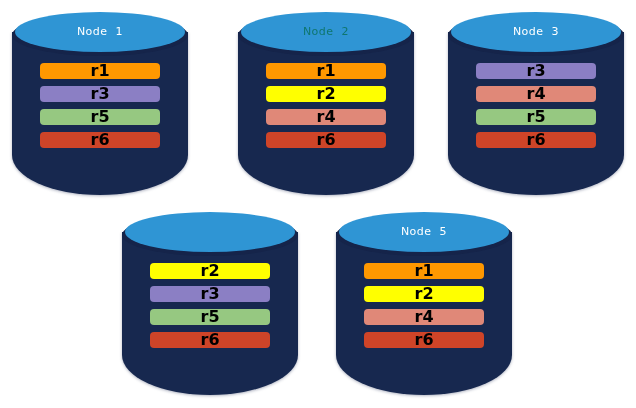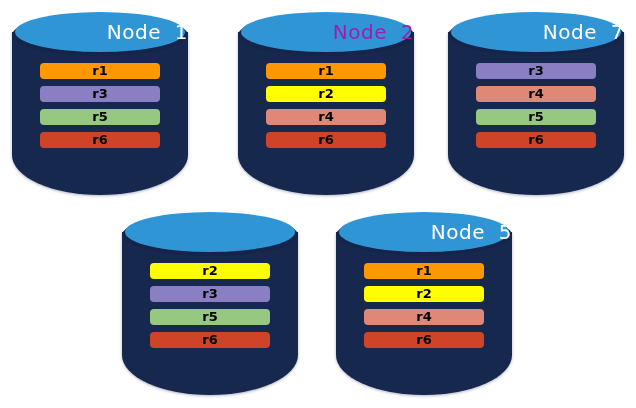--- a/index.html
+++ b/index.html
@@ -62,44 +62,44 @@
     background: #2f95d4;
   }
 
   .node-label {
     position: absolute;
     left: 0;
     top: 0px;
     width: 176px;
     height: 40px;
     line-height: 40px;
-    text-align: right;
+    text-align: center;
     color: #ffffff;
-    font-size: 20px;
+    font-size: 11px;
     letter-spacing: 0.5px;
     z-index: 3;
     white-space: pre;
   }
 
   .replicas {
     position: absolute;
     left: 0;
     top: 51px;
     width: 176px;
     z-index: 2;
   }
 
   .replica {
     width: 120px;
     height: 16px;
     margin: 0 auto 7px auto;
     border-radius: 4px;
     text-align: center;
     line-height: 16px;
-    font-size: 13px;
+    font-size: 16px;
     font-weight: bold;
     color: #000000;
   }
 </style>
 </head>
 <body>
 
 <div id="canvas">
     <div class="node" style="left: 12px; top: 12px;">
       <div class="cyl-body" style="background: rgb(23, 40, 79);"></div>
@@ -110,33 +110,33 @@
         <div class="replica" style="background: rgb(255, 152, 0);">r1</div>
         <div class="replica" style="background: rgb(139, 127, 196);">r3</div>
         <div class="replica" style="background: rgb(150, 200, 129);">r5</div>
         <div class="replica" style="background: rgb(207, 68, 40);">r6</div>
       </div>
     </div>
     <div class="node" style="left: 238px; top: 12px;">
       <div class="cyl-body" style="background: rgb(23, 40, 79);"></div>
       <div class="cyl-rim" style="background: rgb(21, 36, 74);"></div>
       <div class="cyl-top" style="background: rgb(47, 149, 212);"></div>
-      <div class="node-label" style="color: #a21caf;">Node  2</div>
+      <div class="node-label" style="color: #0f766e;">Node  2</div>
       <div class="replicas">
         <div class="replica" style="background: rgb(255, 152, 0);">r1</div>
         <div class="replica" style="background: rgb(255, 255, 0);">r2</div>
         <div class="replica" style="background: rgb(224, 136, 120);">r4</div>
         <div class="replica" style="background: rgb(207, 68, 40);">r6</div>
       </div>
     </div>
     <div class="node" style="left: 448px; top: 12px;">
       <div class="cyl-body" style="background: rgb(23, 40, 79);"></div>
       <div class="cyl-rim" style="background: rgb(21, 36, 74);"></div>
       <div class="cyl-top" style="background: rgb(47, 149, 212);"></div>
-      <div class="node-label" style="color: rgb(255, 255, 255);">Node  7</div>
+      <div class="node-label" style="color: rgb(255, 255, 255);">Node  3</div>
       <div class="replicas">
         <div class="replica" style="background: rgb(139, 127, 196);">r3</div>
         <div class="replica" style="background: rgb(224, 136, 120);">r4</div>
         <div class="replica" style="background: rgb(150, 200, 129);">r5</div>
         <div class="replica" style="background: rgb(207, 68, 40);">r6</div>
       </div>
     </div>
     <div class="node" style="left: 122px; top: 212px;">
       <div class="cyl-body" style="background: rgb(23, 40, 79);"></div>
       <div class="cyl-rim" style="background: rgb(21, 36, 74);"></div>

